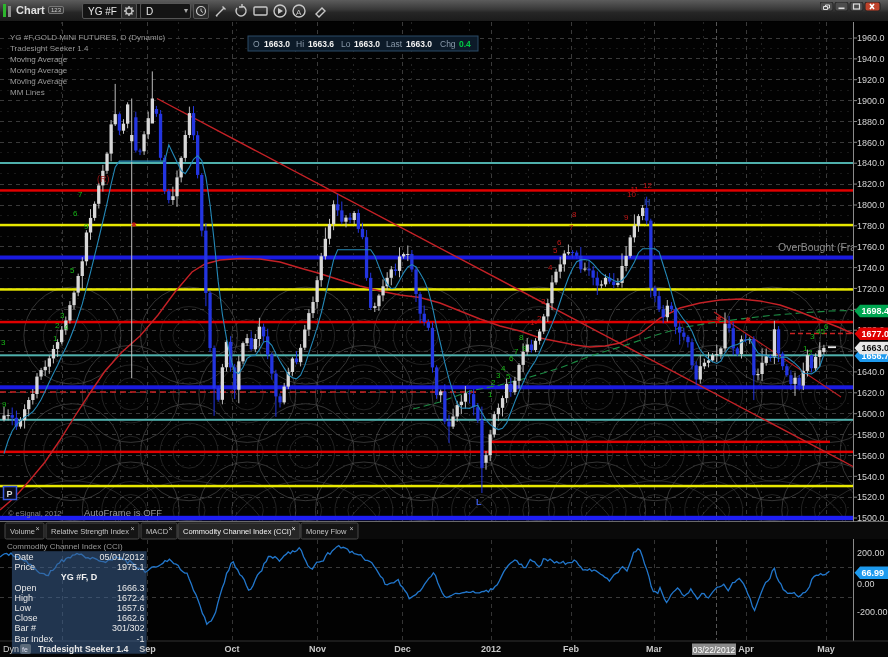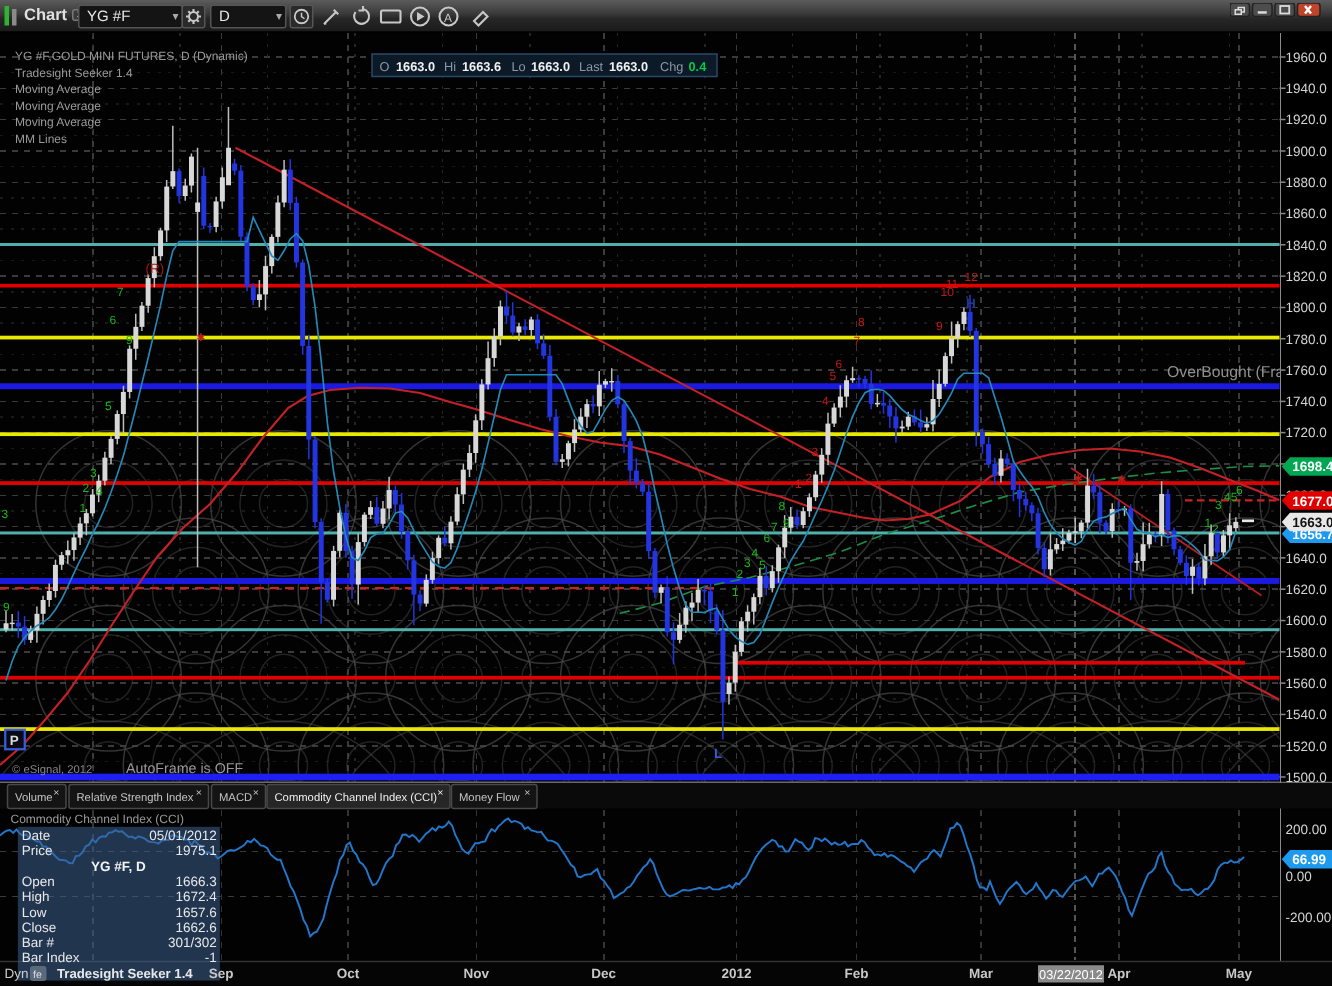--- a/index.html
+++ b/index.html
@@ -14,21 +14,21 @@
 .inf.l {fill:#8a9aaa}
 .inf.v {fill:#f0f0f0;font-weight:bold}
 text {font-family:"Liberation Sans",sans-serif}
 #chart {position:absolute;left:0;top:22px}
 </style></head><body>
 <div id="toolbar">
  <div style="position:absolute;left:3px;top:4px;width:3px;height:13px;background:#2db52d"></div>
  <div style="position:absolute;left:8px;top:6px;width:3px;height:11px;background:#8a8a8a"></div>
  <span style="position:absolute;left:16px;top:4px;font-size:11px;color:#e0e0e0;font-weight:bold">Chart</span>
  <span style="position:absolute;left:48px;top:6px;font-size:6px;color:#ccc;border:1px solid #777;border-radius:2px;padding:0 2px;background:#3a3a3a">123</span>
- <div class="dd" style="left:52px;width:70px">
+ <div class="dd" style="left:82px;width:70px">
       <span>YG #F</span>
       <i>▾</i>
     </div>
  <div class="btn" style="left:121px;width:16px"><svg width="12" height="12" viewBox="0 0 12 12" style="margin-top:1px">
         <circle cx="6" cy="6" r="3" fill="none" stroke="#c8c8c8" stroke-width="1.3"></circle>
         <g stroke="#c8c8c8" stroke-width="1.4">
           <path d="M6 1v2M6 9v2M1 6h2M9 6h2M2.5 2.5l1.4 1.4M8.1 8.1l1.4 1.4M9.5 2.5L8.1 3.9M3.9 8.1L2.5 9.5"></path>
         </g>
       </svg></div>
  <div class="dd" style="left:140px;width:51px">

